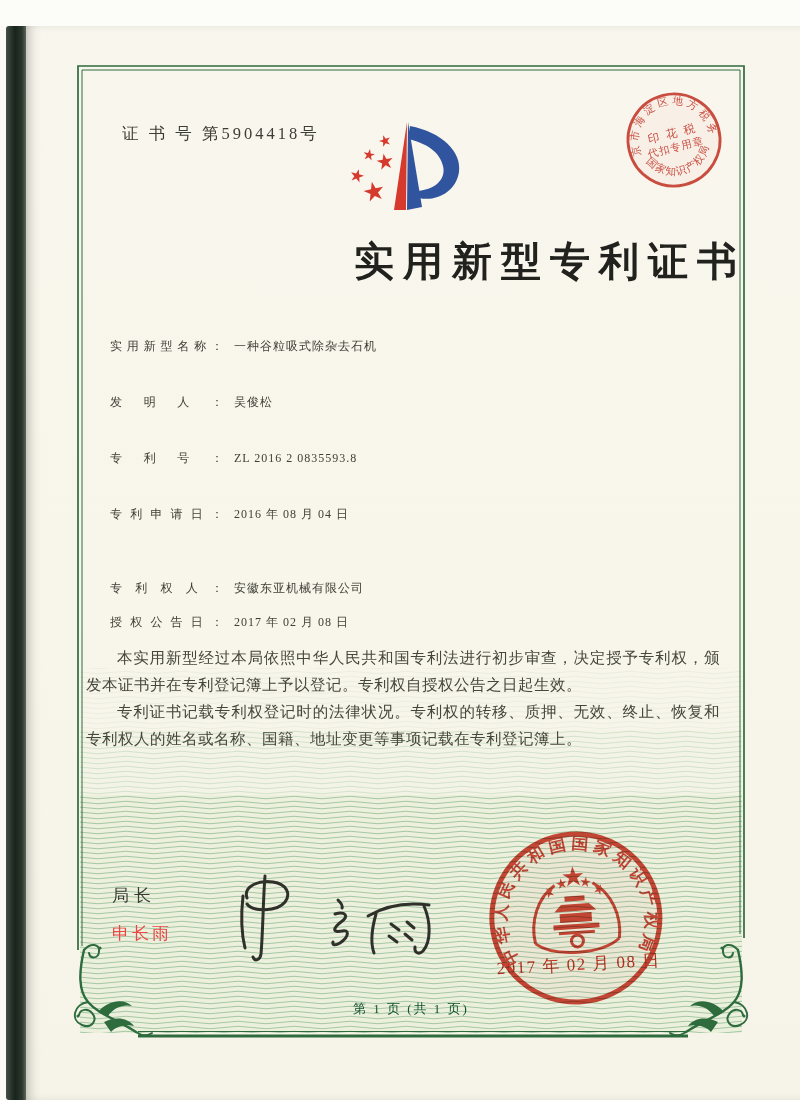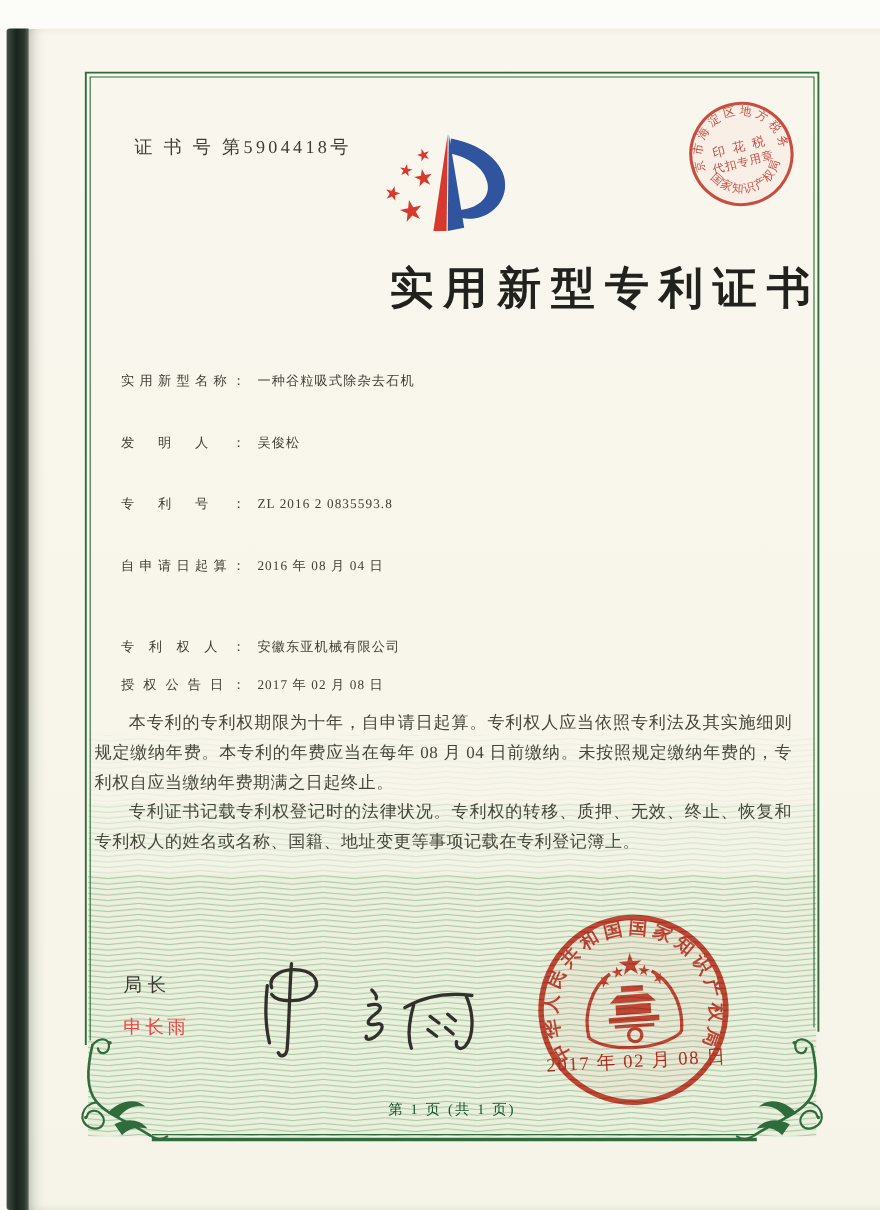--- a/index.html
+++ b/index.html
@@ -106,31 +106,31 @@
 <div class="fr" style="top:338px">
   <span class="flabel">实用新型名称：</span><span class="fval">一种谷粒吸式除杂去石机</span>
 </div>
 <div class="fr" style="top:394px">
   <span class="flabel">发明人：</span><span class="fval">吴俊松</span>
 </div>
 <div class="fr" style="top:450px">
   <span class="flabel">专利号：</span><span class="fval">ZL 2016 2 0835593.8</span>
 </div>
 <div class="fr" style="top:506px">
-  <span class="flabel">自申请日起算：</span><span class="fval">2016 年 08 月 04 日</span>
+  <span class="flabel">专利申请日：</span><span class="fval">2016 年 08 月 04 日</span>
 </div>
 <div class="fr" style="top:580px">
   <span class="flabel">专利权人：</span><span class="fval">安徽东亚机械有限公司</span>
 </div>
 <div class="fr" style="top:614px">
   <span class="flabel">授权公告日：</span><span class="fval">2017 年 02 月 08 日</span>
 </div>
 
 <div id="paras">
-  <p>本专利的专利权期限为十年，自申请日起算。专利权人应当依照专利法及其实施细则规定缴纳年费。本专利的年费应当在每年 08 月 04 日前缴纳。未按照规定缴纳年费的，专利权自应当缴纳年费期满之日起终止。</p>
+  <p>本实用新型经过本局依照中华人民共和国专利法进行初步审查，决定授予专利权，颁发本证书并在专利登记簿上予以登记。专利权自授权公告之日起生效。</p>
   <p>专利证书记载专利权登记时的法律状况。专利权的转移、质押、无效、终止、恢复和专利权人的姓名或名称、国籍、地址变更等事项记载在专利登记簿上。</p>
 </div>
 
 <div class="txt" id="signer-title">局长</div>
 <div class="txt" id="signer-name">申长雨</div>
 <div class="txt" id="footer">第 1 页 (共 1 页)</div>
 
 <svg id="sig" width="200" height="110" viewBox="0 0 200 110">
   <g stroke="#22211e" stroke-width="3" fill="none" stroke-linecap="round" opacity="0.92">
     <path d="M8,40 C6,58 6,76 10,92"></path>

